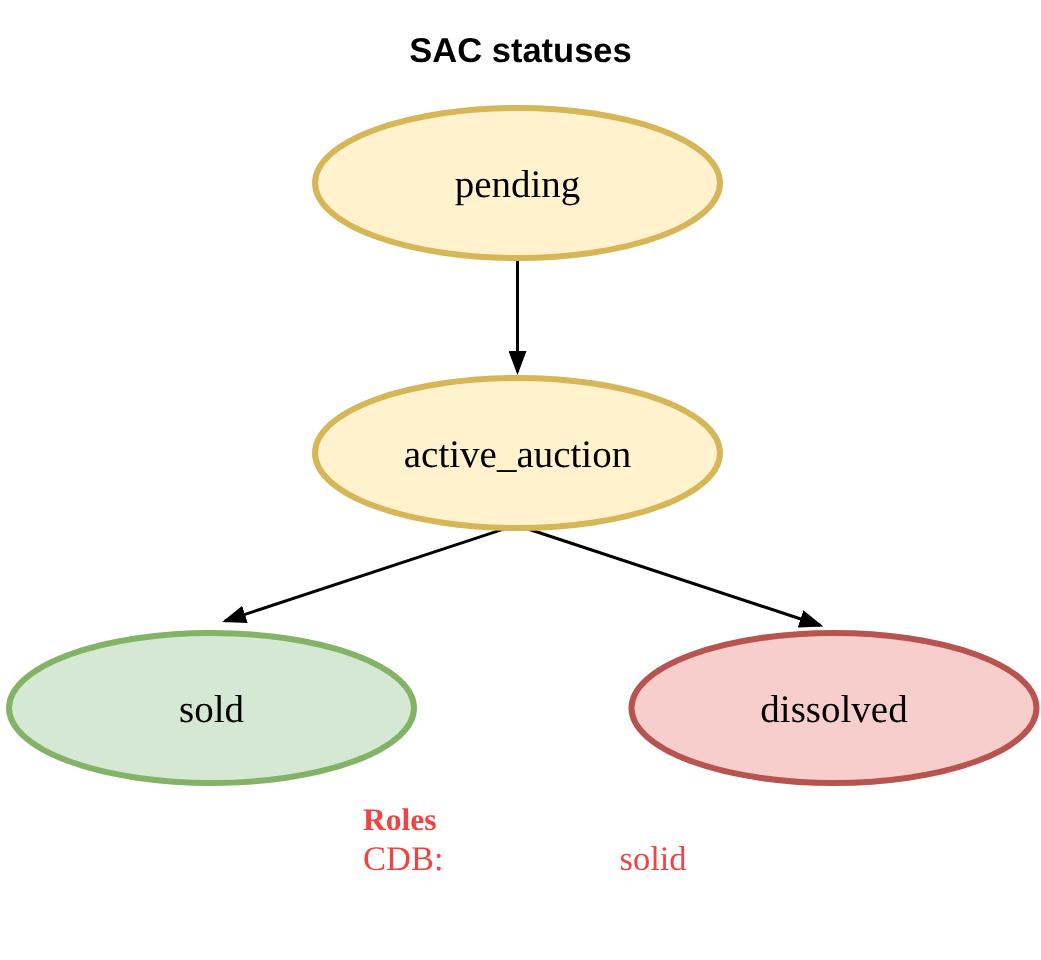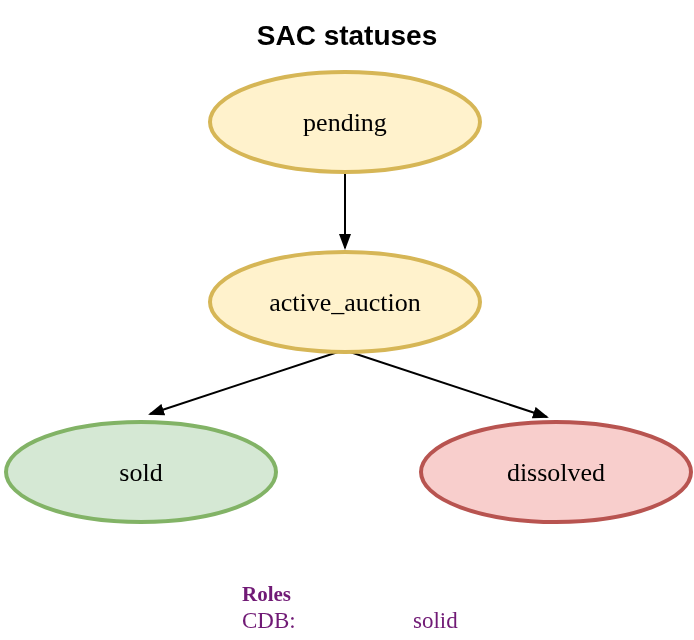--- a/index.html
+++ b/index.html
@@ -12,43 +12,43 @@
     font-family: "Liberation Serif", serif;
   }
   .diagram-title {
     position: absolute;
     top: 20px;
     left: 0;
     width: 694px;
     text-align: center;
     font-family: "Liberation Sans", sans-serif;
     font-weight: bold;
-    font-size: 28px;
+    font-size: 23px;
     color: #000000;
   }
   svg.diagram {
     position: absolute;
     top: 0;
     left: 0;
   }
   .node-label {
     font-family: "Liberation Serif", serif;
     font-size: 26px;
     fill: #000000;
   }
   .edge-line {
     stroke: #000000;
     stroke-width: 2;
     fill: none;
   }
   .legend {
     position: absolute;
     left: 242px;
-    top: 582px;
-    color: #701a75;
+    top: 534px;
+    color: #ef4444;
   }
   .legend-heading {
     font-family: "Liberation Serif", serif;
     font-weight: bold;
     font-size: 21px;
     line-height: 25px;
   }
   .legend-row {
     display: flex;
     font-family: "Liberation Serif", serif;

